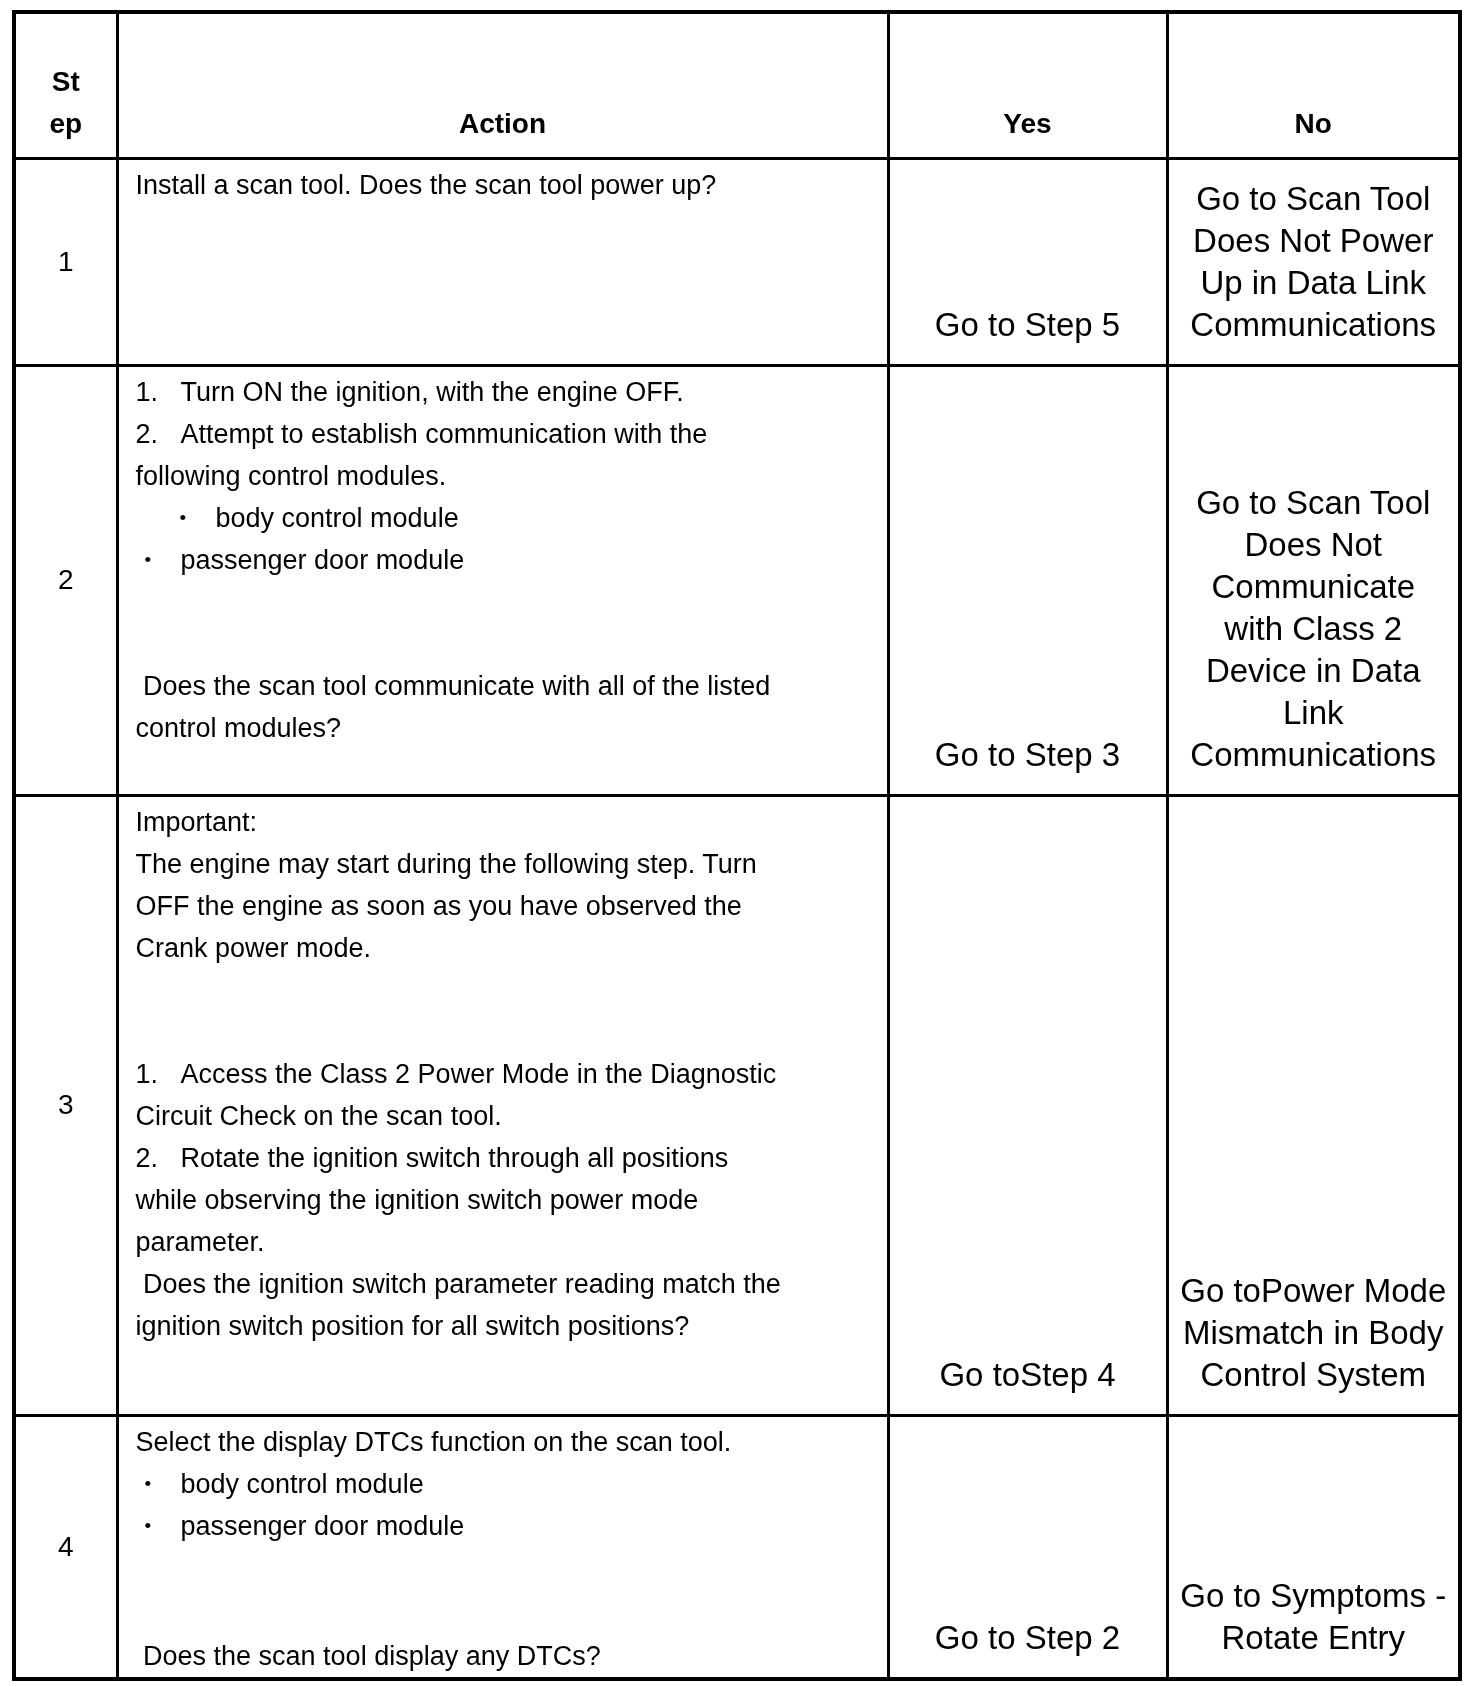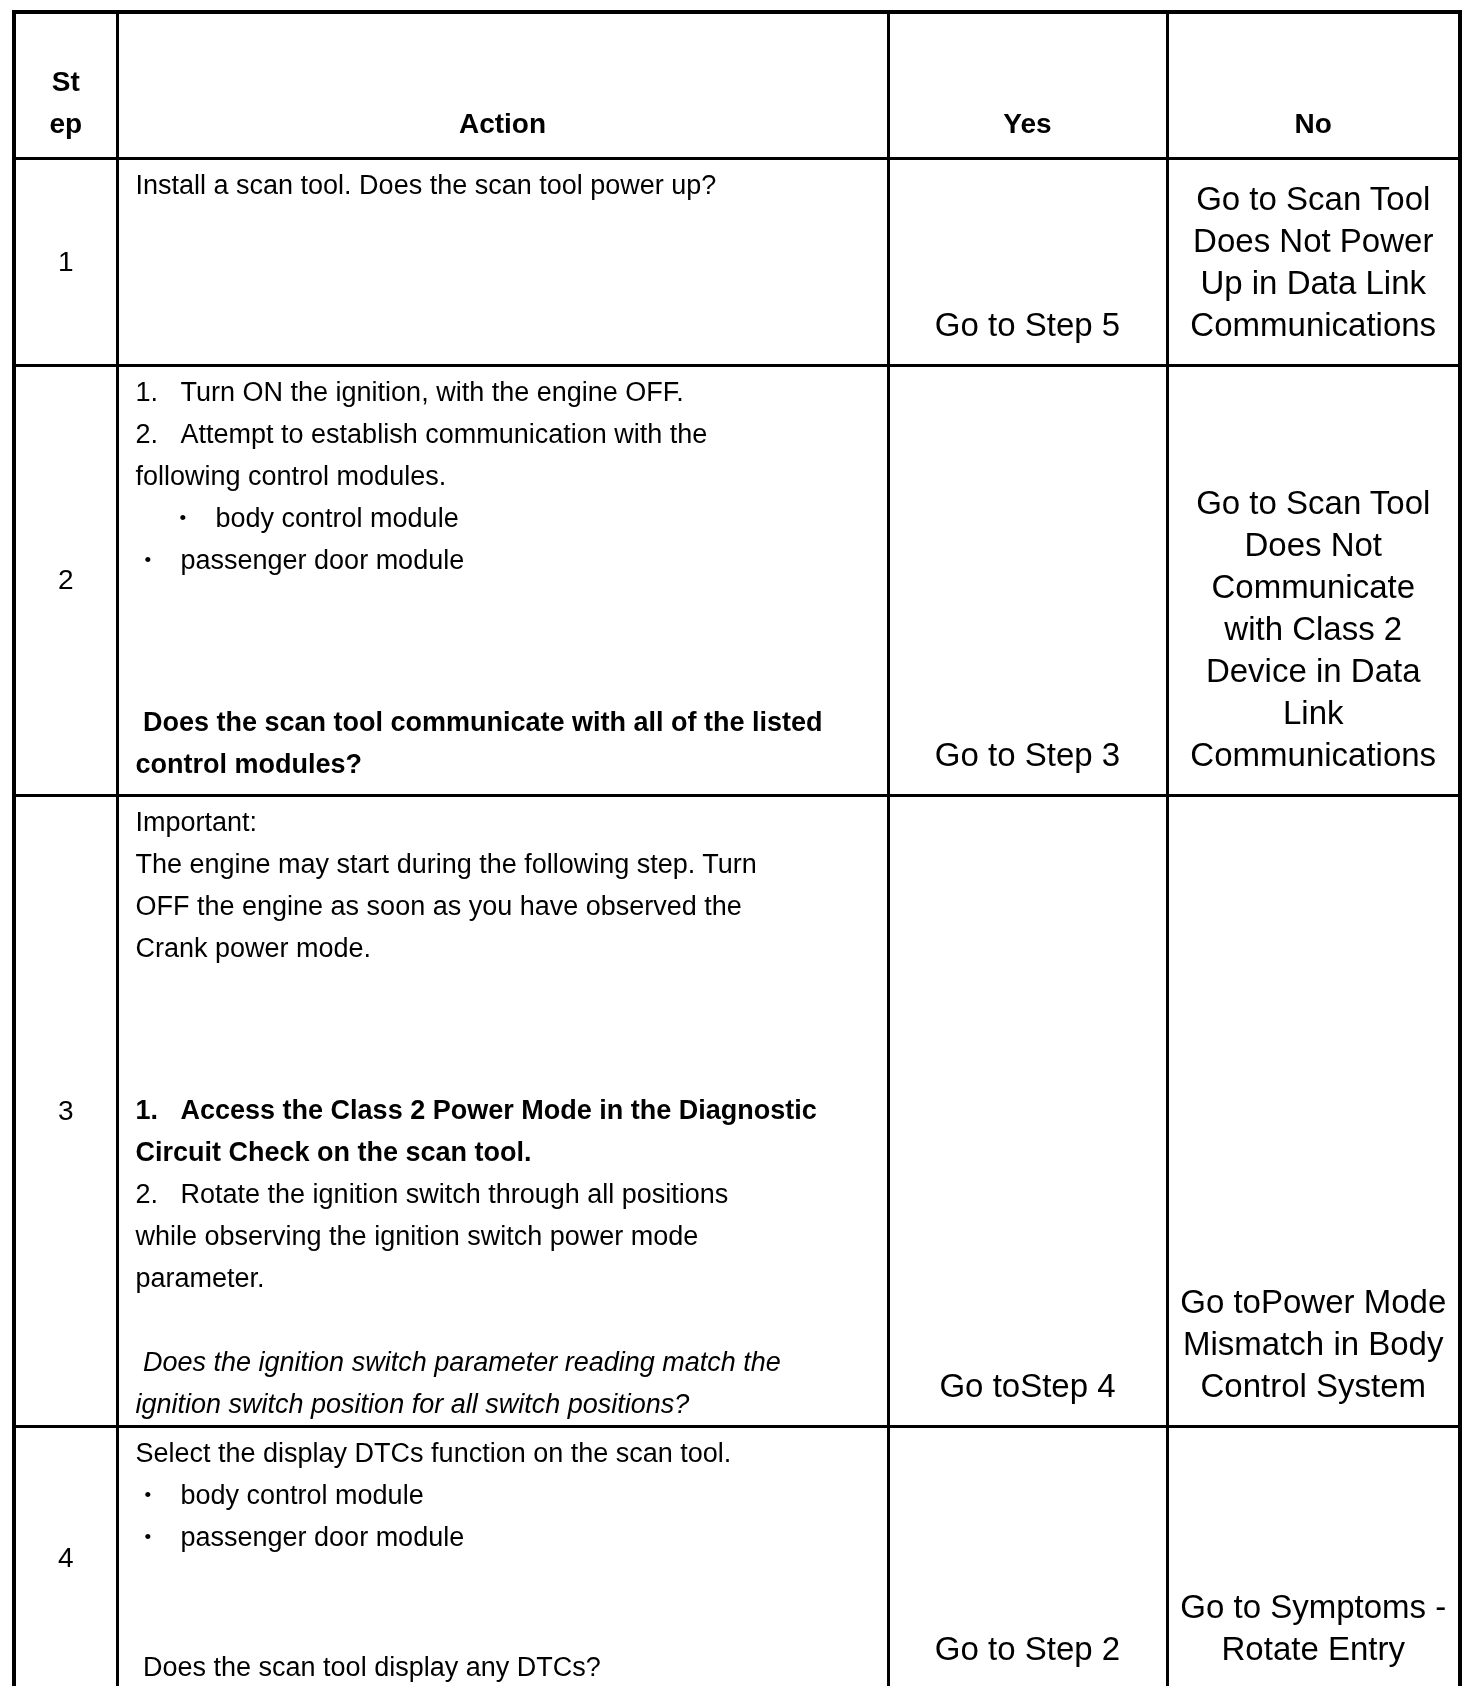--- a/index.html
+++ b/index.html
@@ -16,23 +16,23 @@
   tr.r2{height:430px;}
   tr.r3{height:620px;}
   tr.r4{height:250px;}
   th{vertical-align:bottom;text-align:center;font-weight:bold;font-size:28px;line-height:42px;padding:0 4px 12px 4px;}
   td.step{vertical-align:middle;text-align:center;font-size:28px;padding:0;}
   td.action{vertical-align:top;text-align:left;padding:4px 4px 0 17px;font-size:27px;line-height:42px;}
   td.yes,td.no{vertical-align:bottom;text-align:center;font-size:33px;line-height:42px;padding:0 4px 18px 4px;}
   .t{white-space:pre-line;}
   p{margin:0;}
   .bold{font-weight:normal;}
-  .gap1{margin-top:42px;font-style:italic;}
+  .gap1{}
   .gap15{margin-top:88px;}
-  .gap2{margin-top:120px;font-weight:bold;}
+  .gap2{margin-top:84px;}
   .bullet{display:flex;align-items:flex-start;line-height:42px;}
   .bullet .dot{flex:0 0 36px;font-size:19px;line-height:42px;text-align:left;}
   .bullet.b1{padding-left:9px;}
   .bullet.b2{padding-left:44px;}
 </style>
 </head>
 <body>
 
 <div class="page">
   <table class="diag">

